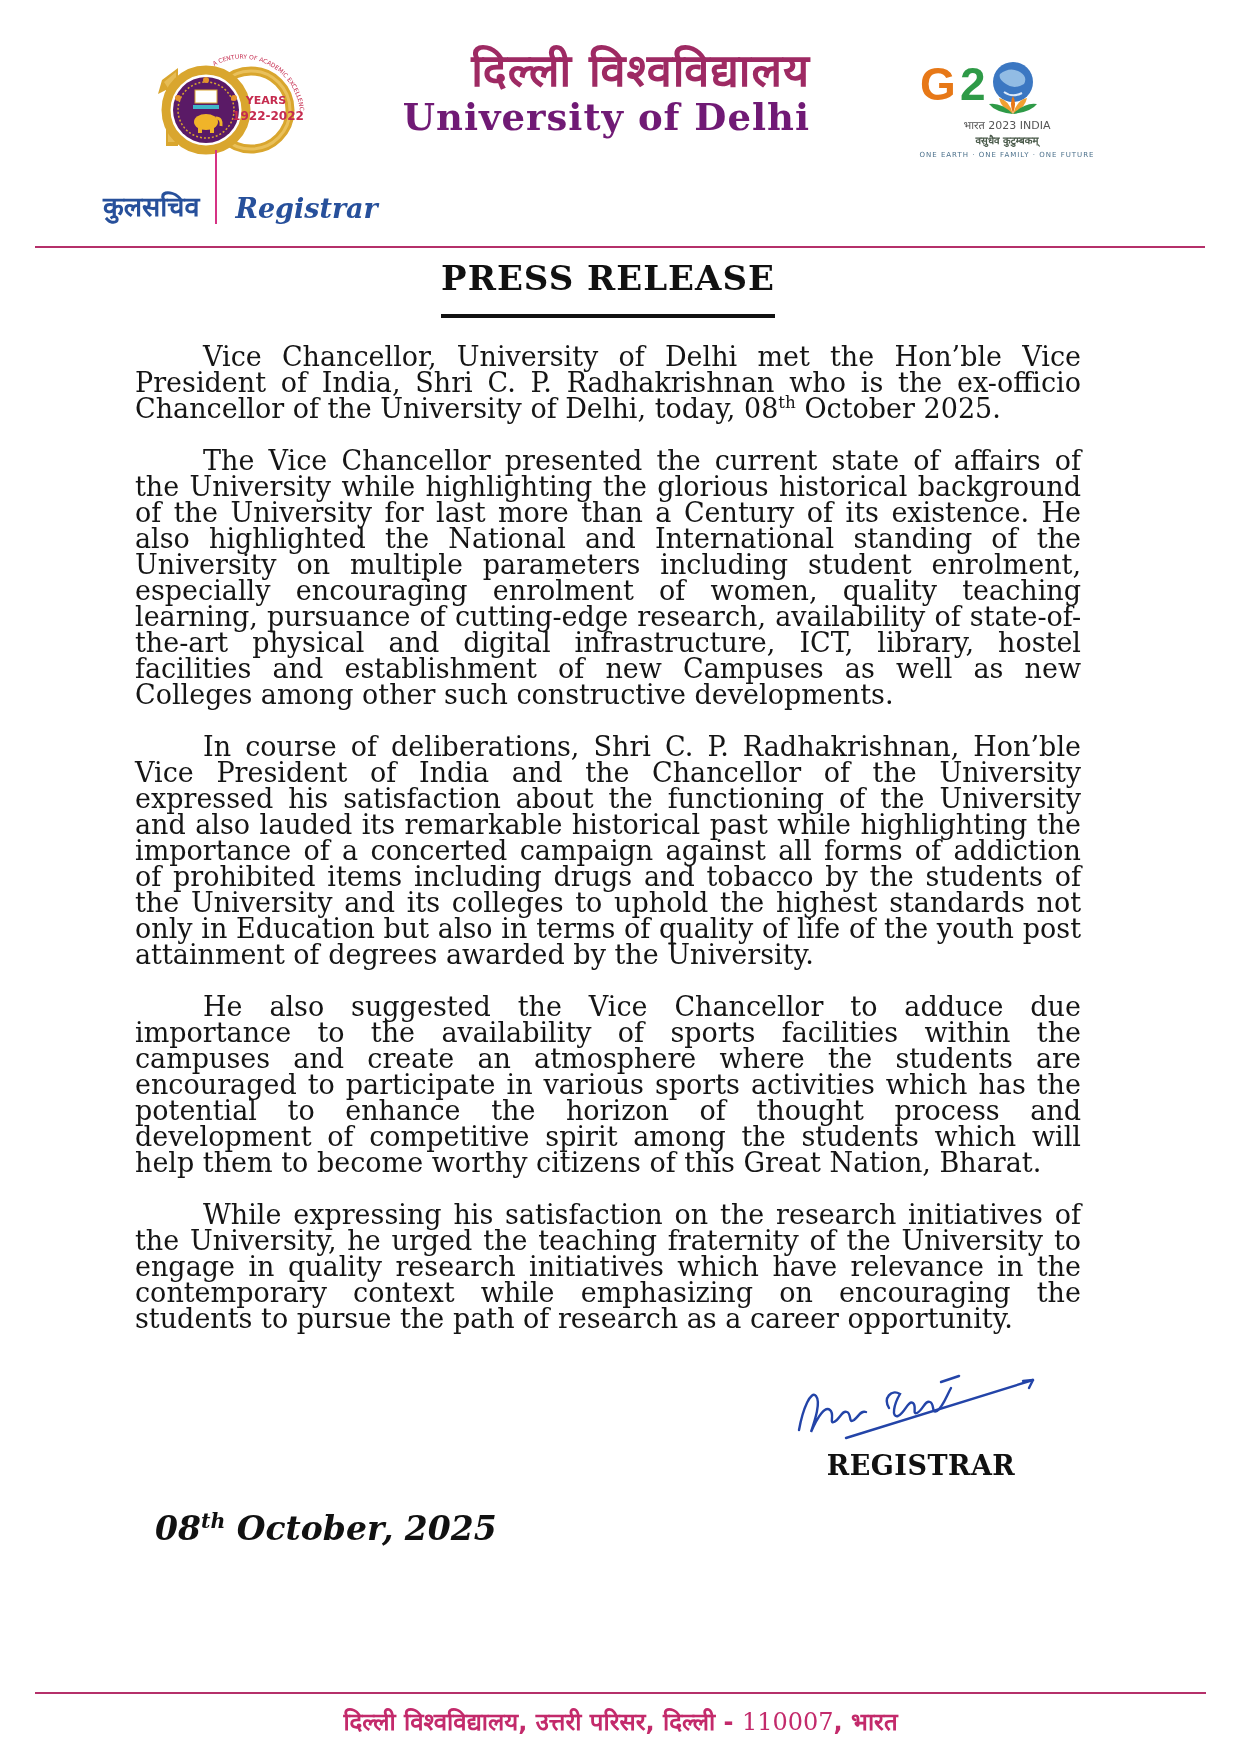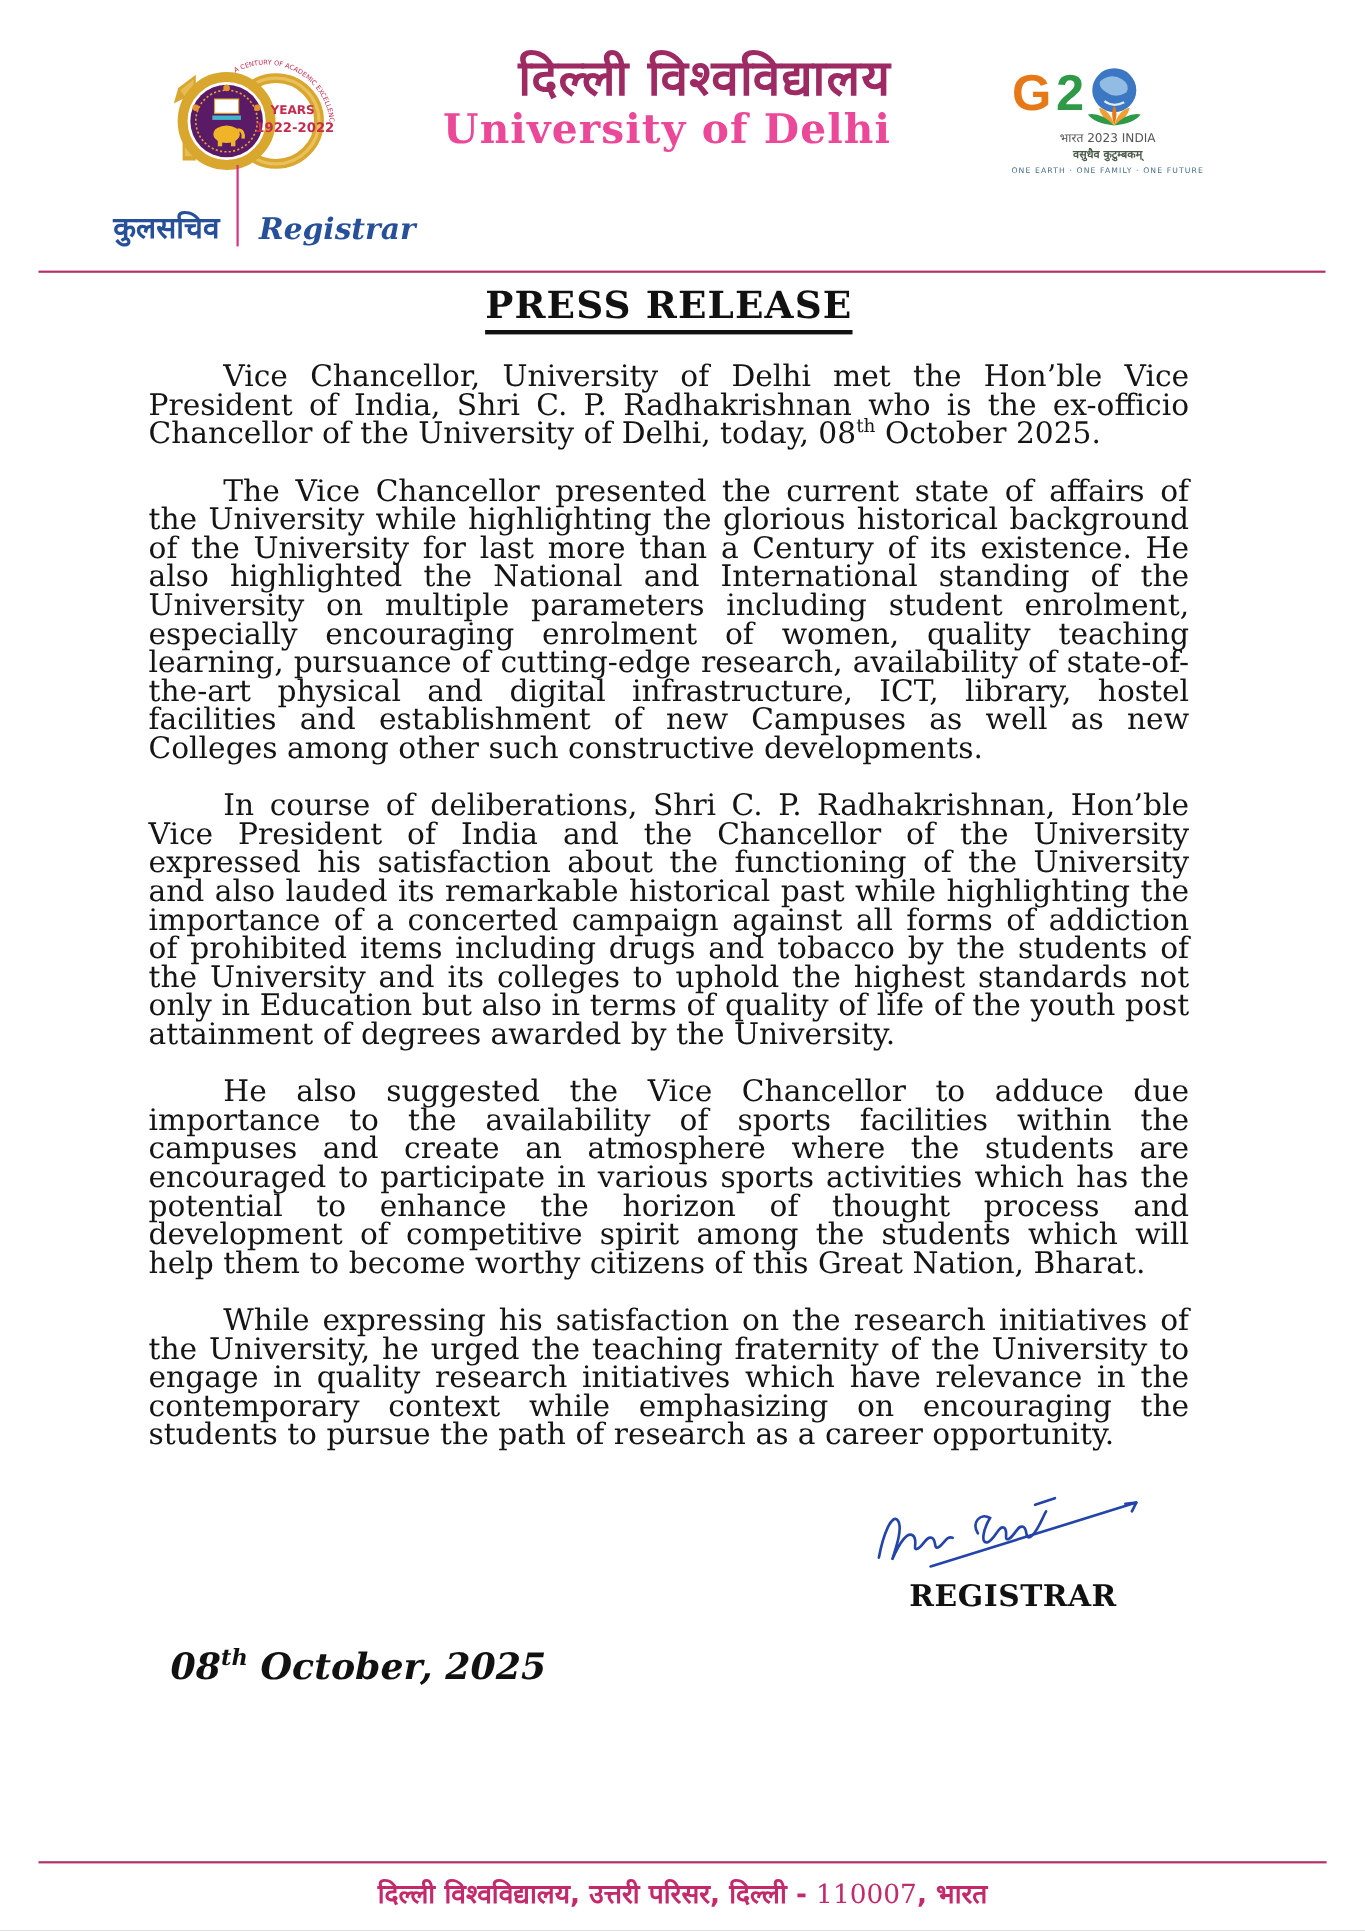--- a/index.html
+++ b/index.html
@@ -9,41 +9,41 @@
     background:#ffffff; overflow:hidden;
   }
   
   .centenary { position:absolute; left:148px; top:42px; width:160px; height:130px; }
   .uni-title { position:absolute; left:340px; top:46px; width:470px; text-align:right; }
   .uni-title .hindi {
     font-size:45px; font-weight:bold; color:#9e2a63; line-height:1.1;
     font-family:"DejaVu Sans", sans-serif; letter-spacing:1px;
   }
   .uni-title .english {
-    font-size:37px; font-weight:bold; color:#ec4899; line-height:1.15;
+    font-size:37px; font-weight:bold; color:#701a75; line-height:1.15;
     font-family:"DejaVu Serif", serif; letter-spacing:1px;
   }
   .g20 { position:absolute; left:912px; top:52px; width:190px; height:115px; }
   .office-row { position:absolute; left:103px; top:172px; height:52px; display:flex; align-items:flex-end; }
   .office-hindi {
     font-family:"DejaVu Sans", sans-serif; font-weight:bold;
     color:#27509b; font-size:27px; padding-right:16px;
   }
   .office-divider { width:2px; height:74px; background:#d63384; margin-top:22px; }
   .office-english {
     font-family:"DejaVu Serif", serif; font-weight:bold; font-style:italic;
     color:#27509b; font-size:27px; padding-left:18px;
   }
   .header-rule { position:absolute; left:35px; right:36px; top:246px; height:2px; background:#b5306a; }
   
   .content { position:absolute; left:135px; top:258px; width:946px; color:#111; }
   .press-title { text-align:center; margin-bottom:26px; }
   .press-title span {
     display:inline-block; font-size:34px; font-weight:bold; letter-spacing:1px;
-    border-bottom:4px solid #111; padding-bottom:2px;
+    border-bottom:4px solid #111; padding-bottom:16px;
     font-family:"DejaVu Serif", serif;
   }
   .para {
     font-size:27px; line-height:26px; text-align:justify;
     text-indent:68px; margin-bottom:26px; color:#151515;
   }
   sup.ss { font-size:0.62em; vertical-align:super; line-height:0; }
   .sig-block { width:320px; margin:18px 0 0 auto; text-align:center; }
   .sig-img { width:300px; height:90px; display:block; margin:0 auto; }
   .registrar-label { font-size:27px; font-weight:bold; letter-spacing:0.5px; margin-top:2px; }

